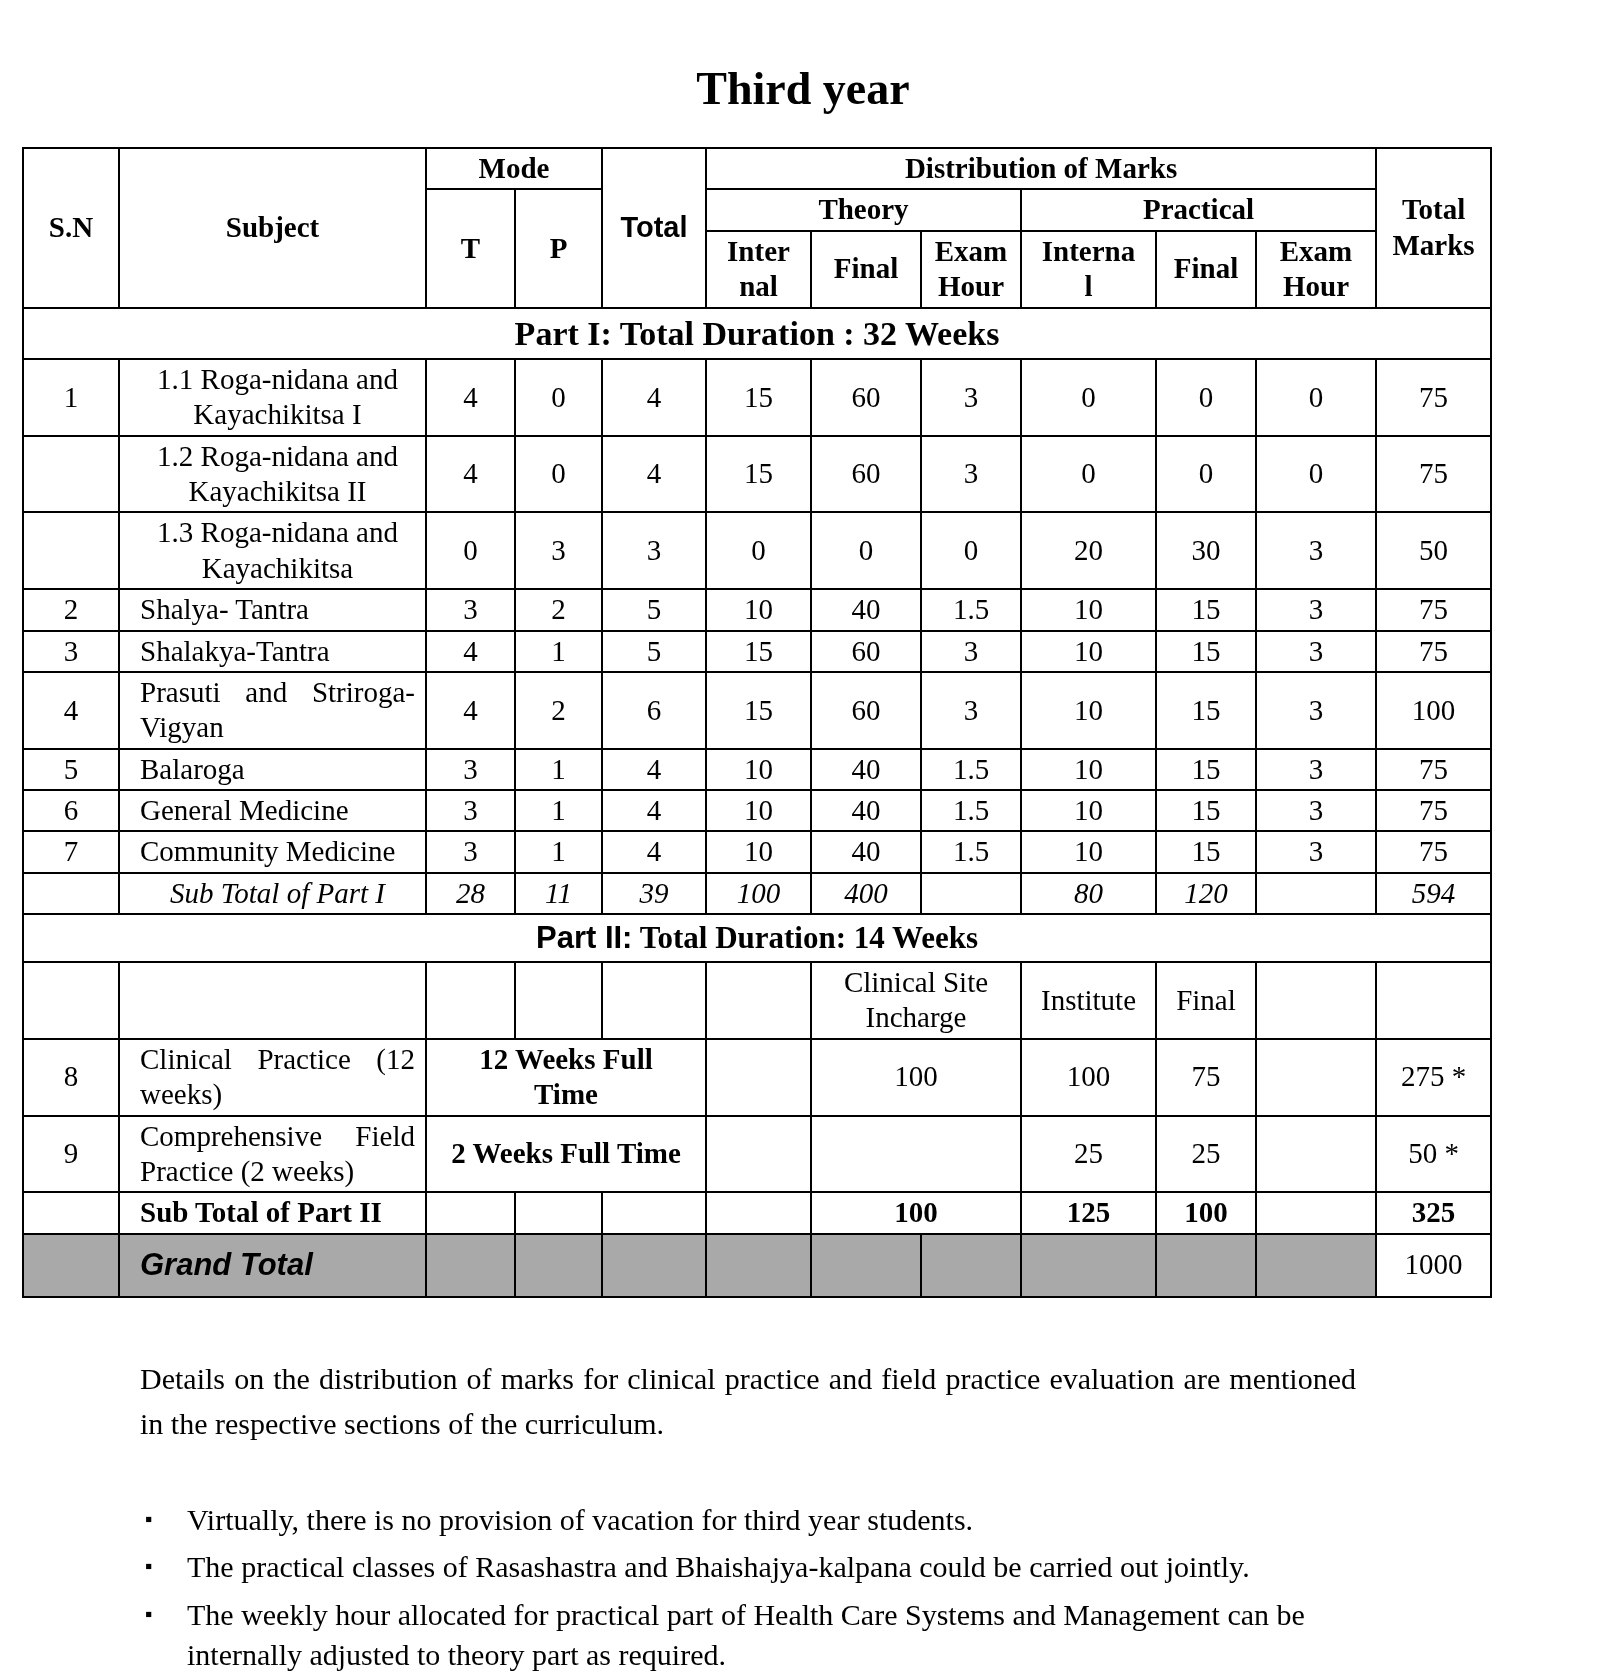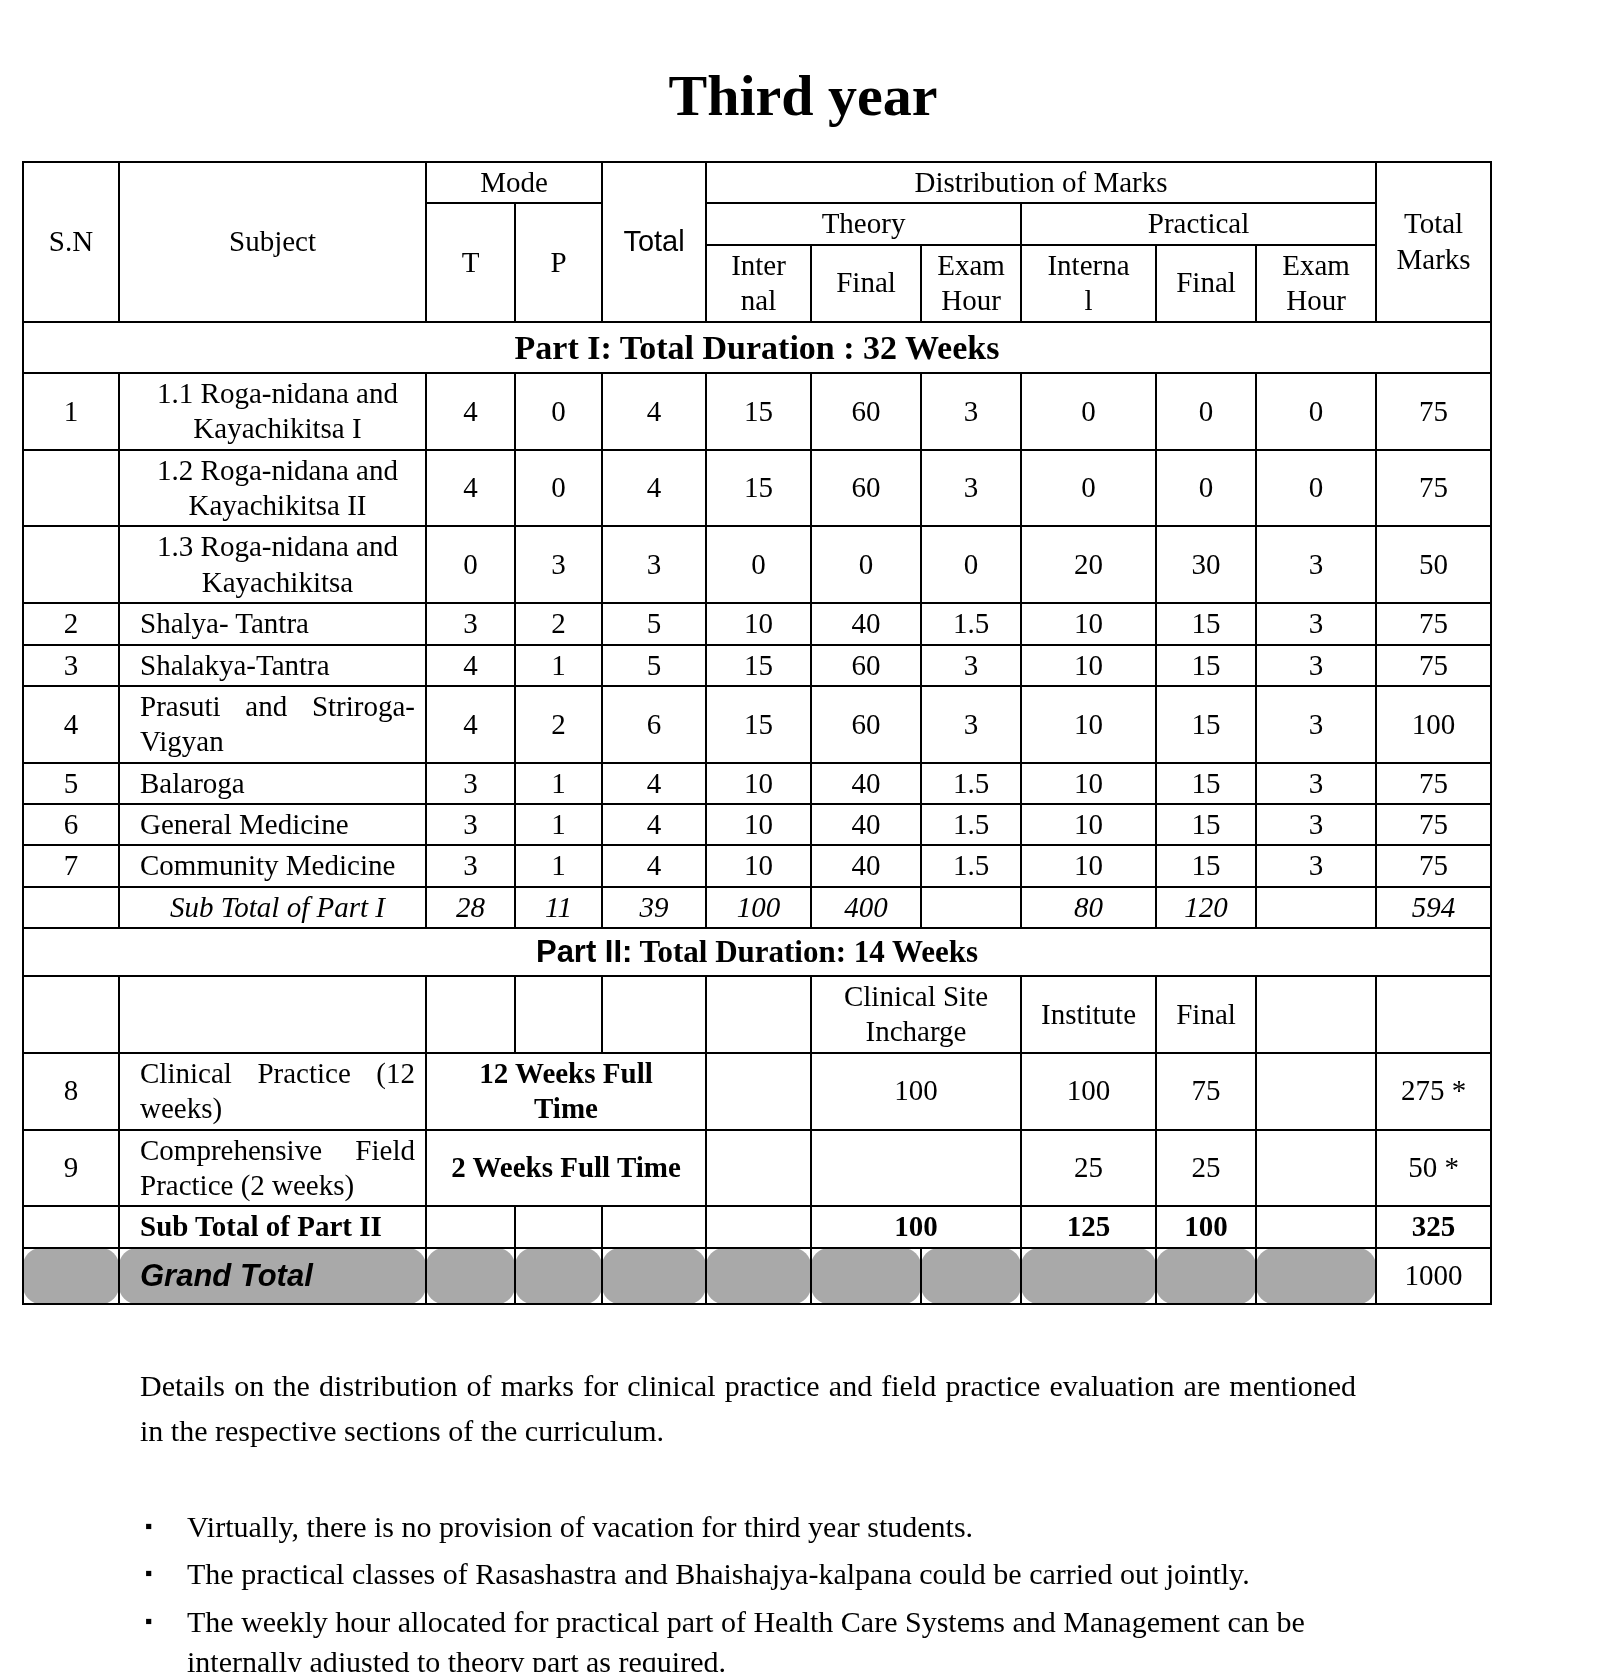--- a/index.html
+++ b/index.html
@@ -6,59 +6,59 @@
   html, body { margin: 0; padding: 0; background: #fff; }
   body {
     width: 1606px;
     min-height: 1672px;
     font-family: "Liberation Serif", serif;
     color: #000;
   }
   .page { width: 1606px; padding-top: 62px; }
 
   .doc-title {
-    font-size: 58px;
+    font-size: 46px;
     font-weight: bold;
     text-align: center;
     margin: 0 0 32px 0;
   }
 
   table.marks-table {
     border-collapse: collapse;
     table-layout: fixed;
     width: 1468px;
     margin-left: 22px;
     font-size: 29px;
   }
   .marks-table th, .marks-table td {
     border: 2px solid #000;
     padding: 2px 6px;
     text-align: center;
     vertical-align: middle;
     line-height: 1.22;
     overflow: hidden;
   }
-  .marks-table th { font-weight: normal; }
+  .marks-table th { font-weight: bold; }
   .prewrap { white-space: pre-line; }
   .sans { font-family: "Liberation Sans", sans-serif; }
 
   td.subject { text-align: left; padding-left: 20px; padding-right: 10px; }
   td.subject.center { text-align: center; }
   td.subject.justify { text-align: justify; }
 
   td.divider { font-weight: bold; font-size: 34px; padding: 4px 6px; }
   td.divider2 { font-size: 31px; }
 
   tr.subtotal1 td { font-weight: normal; font-style: italic; }
   .bold { font-weight: bold; border-radius: 26px; }
 
   tr.part2-row td { height: 72px; }
   tr.subheader2 td { height: 74px; }
 
-  tr.grand-row td { background: var(--grand_total_bg, #a9a9a9); height: 56px; border-radius: 18px; }
+  tr.grand-row td { background: var(--grand_total_bg, #a9a9a9); height: 63px; }
   tr.grand-row td.grand-marks { background: #ffffff; }
   .grand-label {
     font-weight: bold;
     font-style: italic;
     font-size: 31px;
     font-family: "Liberation Sans", sans-serif;
   }
 
   .notes { margin: 58px 0 0 140px; width: 1228px; font-size: 30px; }
   .note-para { text-align: justify; margin: 0 12px 54px 0; line-height: 1.5; }

